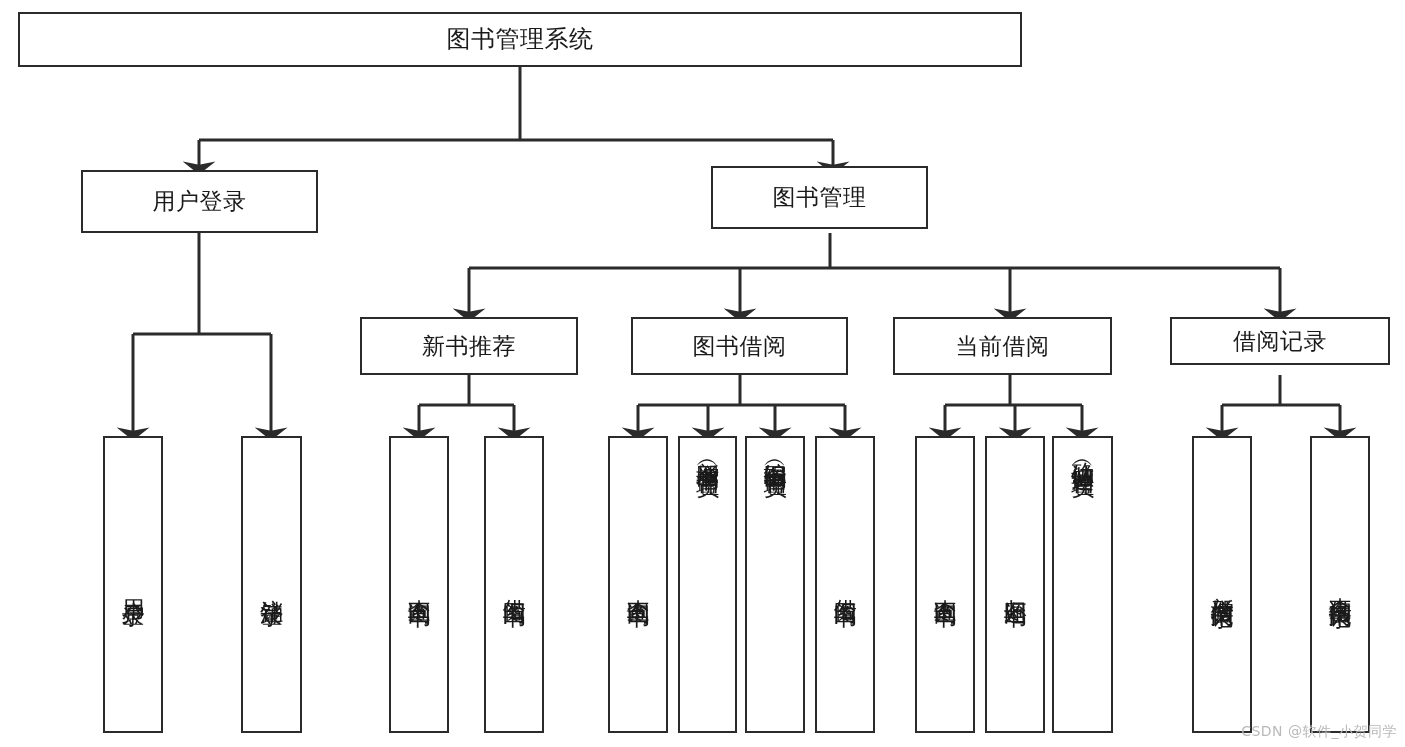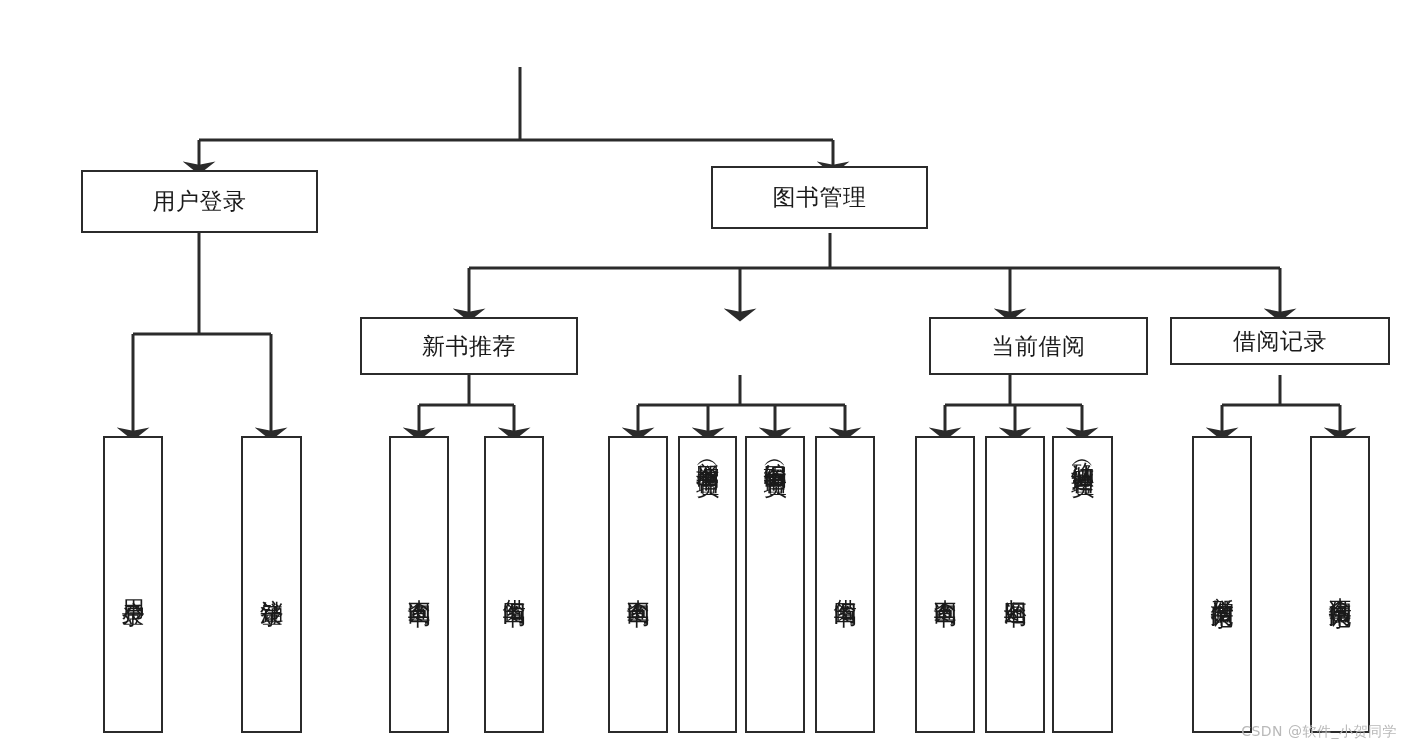--- a/index.html
+++ b/index.html
@@ -130,32 +130,38 @@
       <path d="M1015,405 L1015,434" marker-end="url(#arrowhead)"></path>
       <path d="M1082,405 L1082,434" marker-end="url(#arrowhead)"></path>
 
       <path d="M1280,375 L1280,405"></path>
       <path d="M1222,405 L1340,405"></path>
       <path d="M1222,405 L1222,434" marker-end="url(#arrowhead)"></path>
       <path d="M1340,405 L1340,434" marker-end="url(#arrowhead)"></path>
     </g>
   </svg>
 
+  <div class="node horiz root" style="left: 18px; top: 12px; width: 1004px; height: 55px;">
+    <span class="node-label">图书管理系统</span>
+  </div>
 
   <div class="node horiz" style="left: 81px; top: 170px; width: 237px; height: 63px;">
     <span class="node-label">用户登录</span>
   </div>
   <div class="node horiz" style="left: 711px; top: 166px; width: 217px; height: 63px;">
     <span class="node-label">图书管理</span>
   </div>
 
   <div class="node horiz" style="left: 360px; top: 317px; width: 218px; height: 58px;">
     <span class="node-label">新书推荐</span>
   </div>
-  <div class="node horiz" style="left: 929px; top: 317px; width: 219px; height: 58px; align-items: center;">
+  <div class="node horiz" style="left: 631px; top: 317px; width: 217px; height: 58px;">
+    <span class="node-label">图书借阅</span>
+  </div>
+  <div class="node horiz" style="left: 893px; top: 317px; width: 219px; height: 58px; align-items: center;">
     <span class="node-label">当前借阅</span>
   </div>
   <div class="node horiz" style="left: 1170px; top: 317px; width: 220px; height: 48px;">
     <span class="node-label">借阅记录</span>
   </div>
 
   <div class="node vert centered" style="left: 103px; top: 436px; width: 60px; height: 297px;">
     <span class="node-label">用户登录</span>
   </div>
   <div class="node vert centered" style="left: 241px; top: 436px; width: 61px; height: 297px;">

